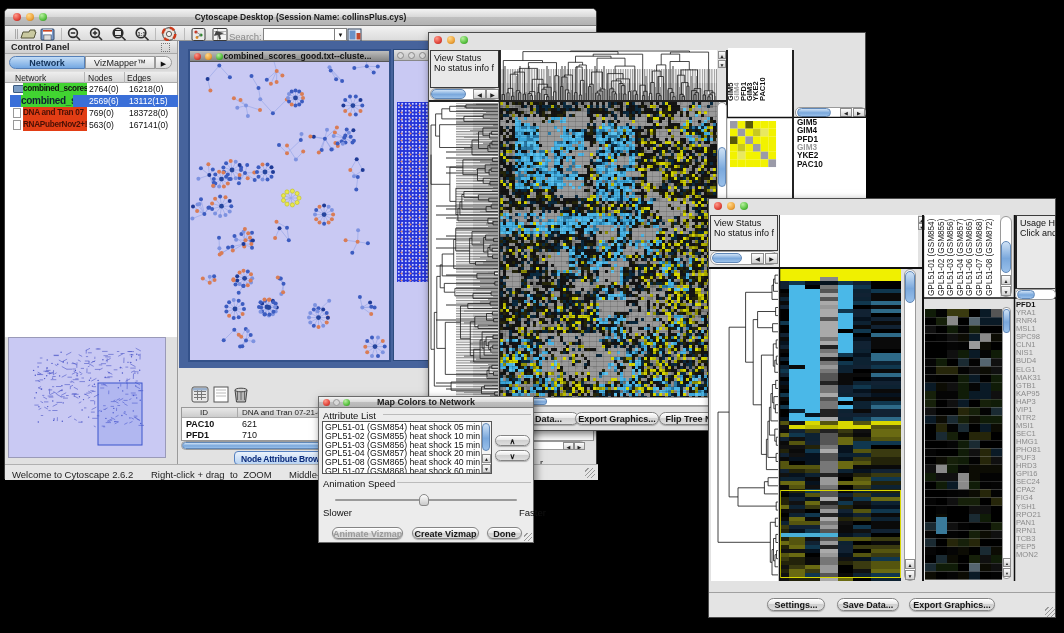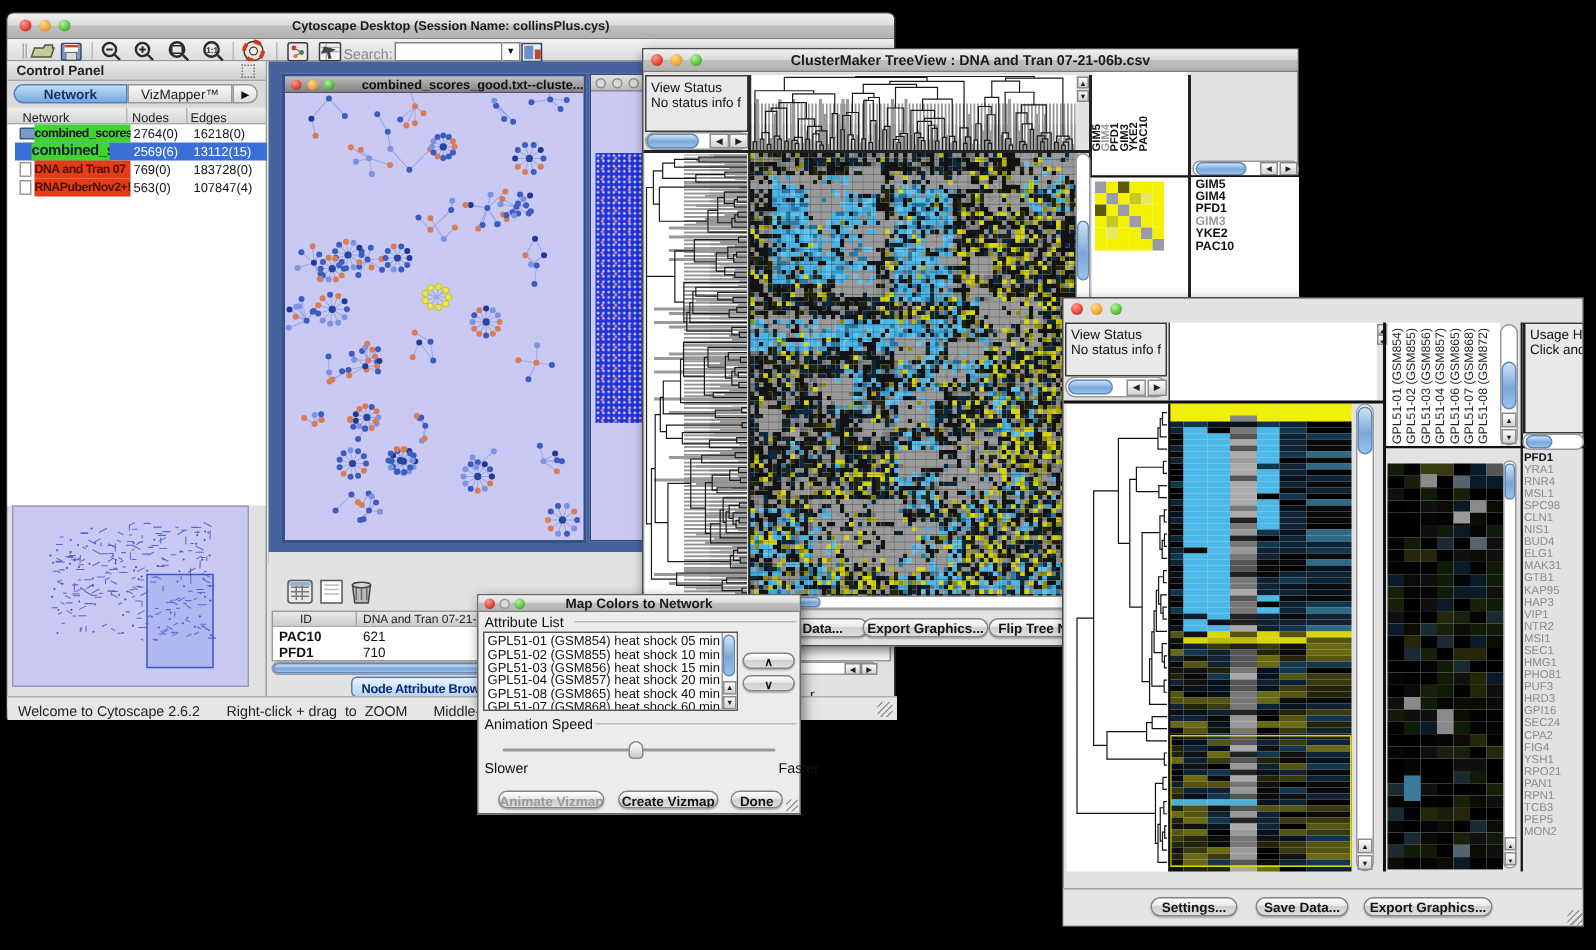--- a/index.html
+++ b/index.html
@@ -96,21 +96,21 @@
         <div class="abs" style="left:0px;top:24px;width:173px;height:12px;color:#111">
           <span class="abs" style="left:8px;top:1px;width:8px;height:10px;background:#fff;border:1px solid #999"></span>
           <span class="abs" style="left:18px;top:0;width:64px;height:12px;background:#e23d14;color:#4a1005;font-weight:bold;line-height:12px;overflow:hidden;font-size:8.2px;letter-spacing:-0.3px">DNA and Tran 07</span>
           <span class="abs" style="left:84px;top:0;line-height:12px">769(0)</span>
           <span class="abs" style="left:124px;top:0;line-height:12px">183728(0)</span>
         </div>
         <div class="abs" style="left:0px;top:36px;width:173px;height:12px;color:#111">
           <span class="abs" style="left:8px;top:1px;width:8px;height:10px;background:#fff;border:1px solid #999"></span>
           <span class="abs" style="left:18px;top:0;width:64px;height:12px;background:#e23d14;color:#4a1005;font-weight:bold;line-height:12px;overflow:hidden;font-size:8.2px;letter-spacing:-0.3px">RNAPuberNov2+!</span>
           <span class="abs" style="left:84px;top:0;line-height:12px">563(0)</span>
-          <span class="abs" style="left:124px;top:0;line-height:12px">107847(4)</span>
+          <span class="abs" style="left:124px;top:0;line-height:12px">167141(0)</span>
         </div>
       </div>
       <div class="abs" style="left:3px;top:296px;width:158px;height:121px;background:#c9c9f3;border:1px solid #9a9ab8"></div>
       <svg class="abs" style="left:0;top:0" width="173px" height="431px" viewBox="0 0 173 431">
         <g transform="translate(-4,-40)">
           <path stroke="#4a55c8" stroke-width=".7" fill="none" opacity=".85" d="M58.5 390.0l3.1 -1.6M83.7 392.9l3.9 2.1M60.8 365.5l5.3 2.9M90.9 390.4l3.6 0.0M57.8 359.0l5.0 2.7M112.3 400.0l2.0 -1.0M37.6 408.6l2.7 -1.4M109.9 416.4l4.3 2.3M133.1 416.4l2.4 0.0M86.0 367.4l-0.1 4.7M124.5 380.3l4.7 -2.5M70.5 393.2l4.3 0.0M106.0 420.4l4.8 -2.5M104.8 359.9l4.8 -2.5M129.8 392.0l4.9 0.0M100.7 425.1l3.1 0.0M39.8 414.5l2.4 0.0M76.9 358.9l2.8 1.5M126.4 350.5l4.5 0.0M73.4 393.3l4.2 0.0M41.2 394.4l2.1 0.0M136.9 370.0l-0.1 3.1M135.6 417.8l3.1 1.7M126.1 377.5l-0.2 5.5M92.8 396.0l5.1 -2.7M62.0 397.1l4.9 0.0M79.8 367.4l3.2 0.0M34.2 379.8l4.3 0.0M73.3 393.5l-0.1 2.5M100.1 383.8l4.7 0.0M98.1 369.0l3.5 -1.8M39.5 400.4l2.6 1.4M65.0 394.5l2.7 0.0M66.5 376.2l4.4 0.0M117.2 355.3l4.7 -2.4M106.2 357.4l-0.1 4.0M119.0 365.9l2.4 1.3M102.5 354.7l4.4 0.0M105.2 364.7l5.2 0.0M93.8 368.4l5.1 0.0M89.7 362.1l4.6 -2.4M52.6 369.0l-0.2 5.2M42.2 395.9l3.8 2.1M70.1 379.9l3.2 1.8M36.8 379.6l2.5 1.3M133.9 416.5l5.2 2.9M92.8 424.9l1.9 1.0M122.5 399.4l4.1 0.0M91.2 417.3l5.4 0.0M45.8 366.3l-0.1 2.1M87.8 362.7l4.9 2.7M94.7 348.0l5.0 0.0M86.8 365.9l1.8 -1.0M77.3 421.2l3.4 0.0M137.0 389.7l5.2 0.0M70.6 362.6l4.1 0.0M51.3 409.5l5.2 0.0M85.2 392.1l3.6 0.0M59.6 395.8l4.1 0.0M38.9 357.0l2.5 0.0M84.7 349.6l4.3 -2.3M86.7 372.0l3.3 0.0M74.3 377.8l3.2 0.0M53.4 373.0l2.2 -1.2M33.4 404.1l4.3 0.0M72.9 394.8l4.5 2.5M101.1 350.4l5.5 0.0M72.8 386.2l4.2 2.3M134.7 380.0l2.1 0.0M78.5 380.6l5.5 0.0M73.0 417.9l2.7 1.5M106.9 421.2l4.4 -2.3M117.8 399.7l4.4 -2.3M89.9 411.1l3.9 0.0M115.9 350.5l2.4 0.0M103.5 376.7l5.3 0.0M123.0 356.6l-0.2 5.4M65.0 354.0l5.3 -2.8M113.1 420.8l2.2 0.0M126.0 361.3l2.3 0.0M102.1 382.9l4.2 2.3M60.1 394.4l5.1 -2.7M77.7 353.6l3.5 1.9M123.3 423.4l3.2 -1.7M113.9 400.2l3.6 2.0M49.7 378.7l5.6 0.0M43.3 406.1l3.6 2.0M95.8 414.8l2.5 0.0M48.7 387.7l-0.2 5.7M90.6 408.6l4.8 -2.5M124.3 393.2l3.1 0.0M65.9 368.2l5.2 0.0M51.4 375.5l3.3 0.0M77.8 402.1l2.5 -1.3M122.3 411.9l3.7 2.0M139.2 352.7l-0.2 5.8M127.4 350.6l5.6 0.0M102.4 408.4l2.3 0.0M124.4 366.1l2.8 0.0M47.7 396.1l4.7 0.0M129.3 367.1l5.5 0.0M52.6 354.2l5.2 0.0M71.2 392.8l4.7 0.0M36.1 373.2l3.5 0.0M55.5 393.2l5.1 2.8M46.4 372.2l5.5 0.0M104.2 355.9l5.5 0.0M115.6 406.8l-0.1 3.2M104.7 421.6l5.3 0.0M113.7 422.9l4.2 -2.2M89.2 399.7l4.0 0.0M109.8 400.6l4.3 0.0M102.1 404.7l2.6 0.0M128.2 398.8l2.2 -1.2M48.1 373.2l4.3 -2.3M78.0 370.7l2.4 1.3M66.4 360.9l-0.1 2.3M52.4 390.7l3.8 2.1M71.4 368.0l3.5 0.0M37.5 386.9l2.6 -1.4M70.9 373.3l3.2 -1.7M119.6 352.5l4.0 0.0M49.2 393.6l4.2 -2.2M116.4 404.5l2.7 0.0M93.7 399.9l-0.1 3.6M46.7 395.0l5.4 0.0M91.3 360.5l2.7 0.0M72.5 370.1l4.7 2.6M128.4 422.0l3.1 -1.6M130.0 371.5l3.5 -1.9M106.5 370.7l4.8 2.6M36.2 362.0l4.5 0.0M115.4 399.3l3.5 -1.8M99.9 362.7l5.1 0.0M37.0 386.5l4.0 2.2M44.9 369.4l4.6 0.0M47.5 409.6l2.2 0.0M99.2 387.0l4.0 0.0M132.5 372.5l-0.2 5.5M107.2 353.4l5.4 0.0M109.6 405.4l3.4 0.0M132.7 415.1l3.7 0.0M84.9 355.6l2.2 0.0M123.4 402.8l3.1 1.7M107.8 389.5l-0.1 3.7M85.3 348.8l-0.1 3.8M76.0 361.3l-0.2 5.6M71.7 378.7l5.9 0.0M60.7 376.2l4.8 -2.5M53.9 363.5l2.4 1.3M86.9 397.3l2.3 -1.2M51.0 385.7l2.2 0.0M76.1 372.1l-0.1 2.1M38.5 378.9l3.6 0.0M130.3 416.8l2.6 1.4M83.8 360.0l4.5 0.0M130.7 394.0l5.2 0.0M132.8 370.7l3.0 0.0M36.2 373.6l6.0 0.0M43.0 400.9l4.4 0.0M86.8 385.1l2.4 -1.3M129.3 362.9l5.2 2.8M69.4 384.8l-0.1 3.4M36.7 371.1l3.9 2.1M42.4 370.2l5.4 0.0M87.3 390.2l3.6 2.0M51.7 405.4l4.7 -2.5M71.4 361.5l4.6 2.5M61.8 360.4l4.3 -2.3M130.9 402.1l5.8 0.0M83.0 406.9l2.4 0.0M97.3 410.3l2.0 -1.0M126.3 382.5l-0.2 5.6M102.2 425.8l2.0 0.0M93.9 355.7l-0.1 2.3M55.5 401.4l5.7 0.0M95.7 347.9l2.9 0.0M56.5 391.4l3.3 -1.7M67.1 416.7l3.4 -1.8M128.6 353.8l3.9 0.0M121.3 400.8l2.1 1.2M114.5 415.9l3.0 -1.6M103.7 408.4l2.8 -1.5M80.5 377.0l2.5 0.0M70.0 385.3l2.0 -1.1M106.4 375.8l5.1 0.0M97.8 363.9l3.4 0.0M68.9 381.0l2.3 0.0M56.4 416.2l-0.1 3.9M90.3 380.1l5.1 -2.7M134.6 385.3l4.5 2.4M83.2 393.4l2.1 0.0M52.8 354.6l4.9 0.0M86.9 351.8l3.9 0.0M112.7 368.8l3.7 0.0M83.1 362.5l5.1 0.0M44.1 370.6l3.6 0.0M55.0 385.5l5.2 0.0M137.5 424.4l5.5 0.0M133.9 381.1l5.1 2.8M89.3 389.8l3.4 0.0M63.5 383.6l5.5 0.0M113.0 420.5l4.1 0.0M47.1 388.9l4.1 0.0M134.7 347.2l5.2 2.8M92.1 385.7l3.0 0.0M79.3 373.7l2.0 -1.0M119.8 382.6l-0.1 3.0"></path>
           <circle cx="118.6" cy="379.8" r=".7" fill="#4a55c8"></circle>
           <circle cx="60.1" cy="351.3" r=".7" fill="#4a55c8"></circle>
           <circle cx="78.4" cy="395.7" r=".7" fill="#4a55c8"></circle>
           <circle cx="104.9" cy="417.4" r=".7" fill="#4a55c8"></circle>
@@ -187,21 +187,21 @@
     <div class="abs" style="left:174px;top:32px;width:418px;height:335px;background:#46639c;overflow:hidden">
       <div class="abs" style="left:214px;top:8px;width:54px;height:312px;background:#c9c9f3;border:1px solid #2c4a7c">
         <div class="abs" style="left:0;top:0;width:100%;height:11px;background:linear-gradient(#e2e2e2,#bdbdbd);border-bottom:1px solid #888">
           <span style="position:absolute;left:3px;top:2px;width:7px;height:7px;border-radius:50%;border:1px solid #8a8a8a;background:#d8d8d8"></span>
           <span style="position:absolute;left:14px;top:2px;width:7px;height:7px;border-radius:50%;border:1px solid #8a8a8a;background:#d8d8d8"></span>
           <span style="position:absolute;left:25px;top:2px;width:7px;height:7px;border-radius:50%;border:1px solid #8a8a8a;background:#d8d8d8"></span>
         </div>
         <div class="abs" style="left:3px;top:52px;width:31px;height:180px;background-color:#2433d8;background-image:radial-gradient(circle,#ccd2ff 0 .8px,transparent 1px),radial-gradient(circle,#e08a68 0 .9px,transparent 1.1px);background-size:3.5px 3.5px,9px 7px"></div>
       </div>
       <div class="abs" style="left:9px;top:8px;width:203px;height:313px;background:#c9c9f3;border:2px solid #33518a">
-        <div class="abs" style="left:0;top:0;width:100%;height:11px;background:linear-gradient(#bdbdbd,#848484);border-bottom:1px solid #555;font-size:8.5px;font-weight:bold;color:#111;text-align:right;padding-left:16px;white-space:nowrap;line-height:11px;overflow:hidden">combined_scores_good.txt--cluste...</div>
+        <div class="abs" style="left:0;top:0;width:100%;height:11px;background:linear-gradient(#bdbdbd,#848484);border-bottom:1px solid #555;font-size:8.5px;font-weight:bold;color:#111;text-align:center;padding-left:16px;white-space:nowrap;line-height:11px;overflow:hidden">combined_scores_good.txt--cluste...</div>
         <span style="position:absolute;left:4px;top:2px;width:7px;height:7px;border-radius:50%;background:radial-gradient(circle at 35% 30%,#ff9a8a,#dd4438 60%,#991f15)"></span>
         <span style="position:absolute;left:15px;top:2px;width:7px;height:7px;border-radius:50%;background:radial-gradient(circle at 35% 30%,#ffd98a,#eda33b 60%,#a86408)"></span>
         <span style="position:absolute;left:26px;top:2px;width:7px;height:7px;border-radius:50%;background:radial-gradient(circle at 35% 30%,#b8f0a0,#52bb3c 60%,#257518)"></span>
         <svg class="abs" style="left:0;top:11px" width="199" height="298" viewBox="187 60 199 298">
           <path stroke="#9aa8e6" stroke-width=".7" fill="none" d="M273.7 68.9L270.2 56.8M273.7 68.9L279.4 73.5M273.7 68.9L263.8 77.7M273.7 68.9L273.6 80.1M273.7 68.9L267.9 81.7M226.9 75.3L216.3 63.6M216.3 63.6L204.6 77.1M204.6 77.1L207.4 88.5M363.8 64.3L363.2 56.4M363.8 64.3L351.3 66.1M363.8 64.3L374.8 64.6M363.8 64.3L370.7 70.6M333.1 77.3L327.7 68.5M327.7 68.5L339.1 79.1M339.1 79.1L326.5 65.2M248.5 74.1L255.5 85.9M255.5 85.9L257.3 97.3M257.3 97.3L269.9 111.2M269.9 111.2L283.8 97.5M349.9 103.6L359.3 103.6M349.9 103.6L357.5 109.1M349.9 103.6L352.8 112.6M349.9 103.6L347.0 112.6M349.9 103.6L342.2 109.1M349.9 103.6L340.4 103.6M349.9 103.6L342.2 98.0M349.9 103.6L347.0 94.6M349.9 103.6L352.8 94.6M349.9 103.6L357.5 98.0M243.0 103.5L257.0 108.0M243.0 103.5L230.9 96.2M243.0 103.5L244.9 114.0M243.0 103.5L237.5 97.9M243.0 103.5L234.3 105.8M292.5 95.9L300.0 95.9M292.5 95.9L299.0 99.6M292.5 95.9L296.2 102.4M292.5 95.9L292.5 103.4M292.5 95.9L288.7 102.4M292.5 95.9L286.0 99.6M292.5 95.9L285.0 95.9M292.5 95.9L286.0 92.1M292.5 95.9L288.7 89.4M292.5 95.9L292.5 88.4M292.5 95.9L296.2 89.4M292.5 95.9L299.0 92.1M298.5 131.9L297.8 138.0M297.8 138.0L284.0 151.2M284.0 151.2L276.0 143.0M284.0 143.5L292.9 157.4M292.9 157.4L300.2 149.6M341.3 135.8L347.7 134.8M341.3 135.8L334.8 144.0M341.3 135.8L331.9 130.6M341.3 135.8L332.4 141.0M341.3 135.8L330.7 134.1M341.3 135.8L349.5 140.4M341.3 135.8L343.7 127.6M341.3 135.8L345.9 130.7M321.9 136.7L324.0 127.8M321.9 136.7L318.7 148.0M321.9 136.7L310.8 134.7M321.9 136.7L307.4 134.6M321.9 136.7L329.2 147.3M321.9 136.7L328.4 147.5M321.9 136.7L315.8 150.4M321.9 136.7L333.9 125.6M342.3 133.6L334.6 141.5M342.3 133.6L338.8 139.5M342.3 133.6L350.9 138.8M342.3 133.6L342.5 140.4M342.3 133.6L339.8 141.7M342.3 133.6L350.4 128.3M218.5 177.1L226.2 177.1M218.5 177.1L224.8 181.6M218.5 177.1L220.9 184.4M218.5 177.1L216.1 184.4M218.5 177.1L212.3 181.6M218.5 177.1L210.8 177.1M218.5 177.1L212.3 172.6M218.5 177.1L216.1 169.8M218.5 177.1L220.9 169.8M218.5 177.1L224.8 172.6M206.3 173.1L197.9 166.2M206.3 173.1L195.4 176.7M206.3 173.1L210.9 180.7M206.3 173.1L210.7 184.2M206.3 173.1L205.4 162.2M206.3 173.1L210.1 183.8M206.3 173.1L209.8 167.6M242.0 171.0L235.9 181.3M242.0 171.0L244.2 163.1M242.0 171.0L236.4 175.9M242.0 171.0L244.7 176.3M242.0 171.0L251.7 177.9M242.0 171.0L238.1 165.6M242.0 171.0L251.3 170.6M351.0 174.3L359.7 168.1M359.7 168.1L353.7 157.2M353.7 157.2L347.3 168.1M347.3 168.1L354.8 175.0M354.8 175.0L353.3 187.4M201.4 211.9L206.2 205.4M201.4 211.9L194.1 209.1M201.4 211.9L198.0 197.3M201.4 211.9L196.5 202.1M201.4 211.9L194.5 202.5M201.4 211.9L189.4 216.5M201.4 211.9L205.4 205.8M201.4 211.9L190.0 204.4M218.5 204.2L228.3 204.2M218.5 204.2L226.7 209.5M218.5 204.2L222.5 213.1M218.5 204.2L217.1 213.9M218.5 204.2L212.1 211.6M218.5 204.2L209.1 207.0M218.5 204.2L209.1 201.5M218.5 204.2L212.1 196.8M218.5 204.2L217.1 194.5M218.5 204.2L222.5 195.3M218.5 204.2L226.7 198.9M321.1 212.6L330.1 212.6M321.1 212.6L328.9 217.2M321.1 212.6L325.6 220.5M321.1 212.6L321.1 221.7M321.1 212.6L316.5 220.5M321.1 212.6L313.2 217.2M321.1 212.6L312.0 212.6M321.1 212.6L313.2 208.1M321.1 212.6L316.5 204.8M321.1 212.6L321.1 203.6M321.1 212.6L325.6 204.8M321.1 212.6L328.9 208.1M272.1 236.1L276.5 226.3M276.5 226.3L285.8 238.3M285.8 238.3L284.0 225.8M284.0 225.8L273.5 219.8M354.6 239.8L342.6 238.2M354.6 239.8L364.9 241.3M354.6 239.8L355.1 228.2M354.6 239.8L349.3 250.8M242.5 238.3L248.4 239.1M242.5 238.3L233.1 237.8M242.5 238.3L247.0 235.7M242.5 238.3L249.9 238.6M242.5 238.3L238.4 232.0M242.5 238.3L241.3 244.5M242.5 238.3L240.5 229.7M216.0 235.7L216.4 246.3M216.4 246.3L216.7 252.4M216.7 252.4L229.4 244.7M229.4 244.7L218.6 251.0M240.5 242.1L231.5 233.9M240.5 242.1L249.0 230.8M240.5 242.1L245.2 231.2M240.5 242.1L229.8 248.4M240.5 242.1L225.1 245.5M240.5 242.1L248.4 242.1M240.5 242.1L249.0 245.7M240.5 242.1L241.9 227.1M241.6 276.3L249.2 276.3M241.6 276.3L248.0 280.5M241.6 276.3L244.8 283.3M241.6 276.3L240.5 283.9M241.6 276.3L236.6 282.1M241.6 276.3L234.2 278.5M241.6 276.3L234.2 274.2M241.6 276.3L236.6 270.6M241.6 276.3L240.5 268.8M241.6 276.3L244.8 269.4M241.6 276.3L248.0 272.2M206.7 280.7L199.8 276.6M206.7 280.7L211.5 278.0M206.7 280.7L206.8 274.7M206.7 280.7L211.1 274.2M240.3 283.7L247.6 278.6M240.3 283.7L232.5 282.5M240.3 283.7L230.5 278.2M240.3 283.7L230.4 277.3M240.3 283.7L235.7 290.7M280.5 281.8L277.8 276.4M280.5 281.8L276.7 276.6M280.5 281.8L278.3 291.9M280.5 281.8L274.8 275.4M280.5 281.8L280.1 290.3M315.5 315.6L324.9 315.6M315.5 315.6L323.7 320.4M315.5 315.6L320.2 323.8M315.5 315.6L315.5 325.1M315.5 315.6L310.8 323.8M315.5 315.6L307.3 320.4M315.5 315.6L306.0 315.6M315.5 315.6L307.3 310.9M315.5 315.6L310.8 307.5M315.5 315.6L315.5 306.2M315.5 315.6L320.2 307.5M315.5 315.6L323.7 310.9M324.9 315.7L312.0 303.0M312.0 303.0L314.6 309.3M314.6 309.3L326.2 298.8M265.9 305.5L273.8 305.5M265.9 305.5L272.7 309.4M265.9 305.5L269.8 312.3M265.9 305.5L265.9 313.4M265.9 305.5L262.0 312.3M265.9 305.5L259.1 309.4M265.9 305.5L258.1 305.5M265.9 305.5L259.1 301.6M265.9 305.5L262.0 298.7M265.9 305.5L265.9 297.7M265.9 305.5L269.8 298.7M265.9 305.5L272.7 301.6M359.3 305.5L367.1 300.4M359.3 305.5L371.6 305.5M359.3 305.5L368.3 304.8M359.3 305.5L356.9 295.1M359.3 305.5L368.2 312.1M220.7 338.3L231.3 327.7M231.3 327.7L238.2 334.7M238.2 334.7L242.8 327.0M372.0 344.6L381.7 344.6M372.0 344.6L379.8 350.3M372.0 344.6L375.0 353.9M372.0 344.6L369.0 353.9M372.0 344.6L364.2 350.3M372.0 344.6L362.3 344.7M372.0 344.6L364.2 339.0M372.0 344.6L369.0 335.4M372.0 344.6L375.0 335.4M372.0 344.6L379.8 339.0M243.0 338.4L235.7 332.8M243.0 338.4L239.3 344.2M243.0 338.4L250.4 339.2M243.0 338.4L244.8 329.0M243.0 338.4L247.7 333.0M243.0 338.4L237.1 344.6M229.0 168.0L238.0 168.0M229.0 168.0L236.6 172.9M229.0 168.0L232.7 176.2M229.0 168.0L227.7 176.9M229.0 168.0L223.1 174.8M229.0 168.0L220.4 170.5M229.0 168.0L220.4 165.5M229.0 168.0L223.1 161.2M229.0 168.0L227.7 159.1M229.0 168.0L232.7 159.8M229.0 168.0L236.6 163.1M262.0 170.0L270.0 170.0M262.0 170.0L268.5 174.7M262.0 170.0L264.5 177.6M262.0 170.0L259.5 177.6M262.0 170.0L255.5 174.7M262.0 170.0L254.0 170.0M262.0 170.0L255.5 165.3M262.0 170.0L259.5 162.4M262.0 170.0L264.5 162.4M262.0 170.0L268.5 165.3M232.0 307.0L241.0 307.0M232.0 307.0L239.6 311.9M232.0 307.0L235.7 315.2M232.0 307.0L230.7 315.9M232.0 307.0L226.1 313.8M232.0 307.0L223.4 309.5M232.0 307.0L223.4 304.5M232.0 307.0L226.1 300.2M232.0 307.0L230.7 298.1M232.0 307.0L235.7 298.8M232.0 307.0L239.6 302.1M264.0 305.0L272.0 305.0M264.0 305.0L270.5 309.7M264.0 305.0L266.5 312.6M264.0 305.0L261.5 312.6M264.0 305.0L257.5 309.7M264.0 305.0L256.0 305.0M264.0 305.0L257.5 300.3M264.0 305.0L261.5 297.4M264.0 305.0L266.5 297.4M264.0 305.0L270.5 300.3M288 196L296.0 196.0M288 196L294.1 200.5M288 196L289.4 202.9M288 196L284.0 202.1M288 196L280.5 198.4M288 196L280.5 193.6M288 196L284.0 189.9M288 196L289.4 189.1M288 196L294.1 191.5"></path>
           <circle cx="273.7" cy="68.9" r="2.0" fill="#d97c55"></circle>
           <circle cx="270.2" cy="56.8" r="2.0" fill="#3c5cc0"></circle>
           <circle cx="279.4" cy="73.5" r="2.0" fill="#d97c55"></circle>
           <circle cx="263.8" cy="77.7" r="2.0" fill="#3c5cc0"></circle>
           <circle cx="273.6" cy="80.1" r="2.0" fill="#d97c55"></circle>
@@ -560,21 +560,20 @@
     <div class="abs" style="left:229px;top:442px;width:110px;height:14px;background:linear-gradient(#eaf2fc,#b9d4f2);border:1px solid #5580c0;border-radius:4px;font-size:8.5px;letter-spacing:-0.2px;font-weight:bold;color:#0a2a7a;line-height:14px;text-align:left;padding-left:6px;white-space:nowrap;overflow:hidden">Node Attribute Browser</div>
     <div class="abs" style="left:535px;top:449px;font-size:9px;color:#222">r</div>
     <div class="abs" style="left:0;top:455px;width:593px;height:16px;background:#e6e6e6;border-top:1px solid #b0b0b0;font-size:9.5px;color:#222">
       <span class="abs" style="left:7px;top:4px">Welcome to Cytoscape 2.6.2</span>
       <span class="abs" style="left:146px;top:4px">Right-click + drag&nbsp; to&nbsp; ZOOM</span>
       <span class="abs" style="left:284px;top:4px">Middle-click + drag to PAN</span>
     </div>
     <div class="grip" style="left:580px;top:459px"></div>
   </div>
 <div class="win" style="left:428px;top:32px;width:438px;height:399px;z-index:10">
-    <div class="tbar" style="height:15px;font-size:9.5px;line-height:15px">ClusterMaker TreeView : DNA and Tran 07-21-06b.csv</div>
     <span class="tl" style="position:absolute;left:5px;top:3px;background:radial-gradient(circle at 35% 30%,#ff9a8a,#e0443a 60%,#a02218)"></span>
     <span class="tl" style="position:absolute;left:18px;top:3px;background:radial-gradient(circle at 35% 30%,#ffd98a,#eda33b 60%,#b06c10)"></span>
     <span class="tl" style="position:absolute;left:31px;top:3px;background:radial-gradient(circle at 35% 30%,#b8f0a0,#57c13f 60%,#2a7d1c)"></span>
     <div class="panel" style="left:1px;top:17px;width:69px;height:38px;font-size:9px">
       <div style="padding:2px 0 0 3px">View Status</div>
       <div style="padding:0 0 0 3px;white-space:nowrap;overflow:hidden">No status info f</div>
     </div>
     <div class="st" style="left:1px;top:55px;width:69px;height:12px;border-radius:6px"></div>
     <div class="th" style="left:2px;top:56px;width:35px;height:10px"></div>
     <div class="ab" style="left:44px;top:56px;width:13px;height:10px;font-size:6px;line-height:10px">◀</div>

